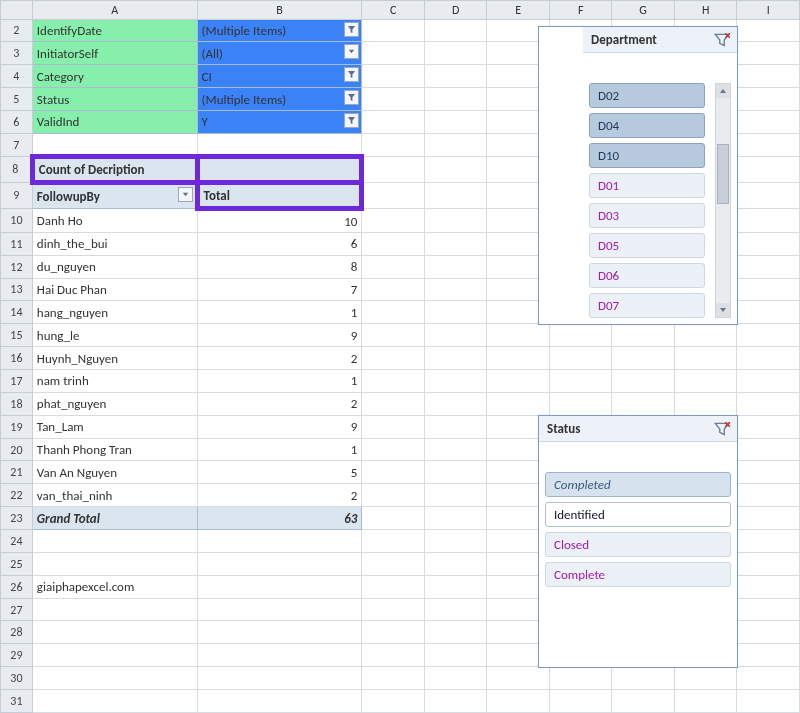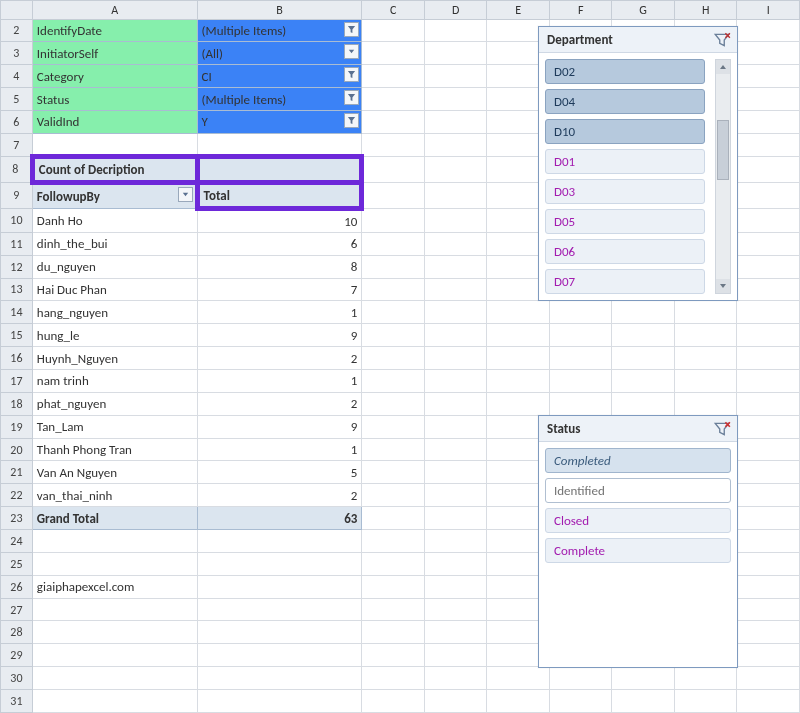--- a/index.html
+++ b/index.html
@@ -60,20 +60,21 @@
     background: #dbe5ef;
     border: 1px solid #a9bcd2;
     font-weight: bold;
     position: relative;
     padding-right: 20px;
   }
   .pv-total {
     background: #dbe5ef;
     border: 1px solid #a9bcd2;
     font-weight: bold;
+    font-style: italic;
   }
   .num { text-align: right; }
   .filter-btn {
     position: absolute;
     right: 2px;
     top: 2px;
     width: 15px;
     height: 15px;
     background: #f4f6f9;
     border: 1px solid #99a8bb;
@@ -103,20 +104,21 @@
     width: 18px;
     height: 18px;
     display: flex;
     align-items: center;
     justify-content: center;
   }
   .slicer-body {
     padding: 6px;
     display: flex;
     gap: 10px;
+    margin-top: 24px;
   }
   .slicer-items {
     flex: 1;
     display: flex;
     flex-direction: column;
     gap: 5px;
   }
   .slicer-item {
     border: 1px solid #b8c6d9;
     border-radius: 3px;
@@ -136,21 +138,21 @@
     font-style: italic;
   }
   .slicer-item.dim {
     background: #ecf1f7;
     border-color: #cdd8e6;
     color: #a21caf;
   }
   .slicer-item.white {
     background: #fff;
     border-color: #b0bfd1;
-    color: #737373;
+    color: #0f172a;
   }
   .slicer-scroll {
     width: 16px;
     background: #e9ecef;
     border: 1px solid #cfd5dd;
     position: relative;
   }
   .scroll-arrow {
     position: absolute;
     left: 0; width: 100%; height: 14px;
@@ -583,21 +585,21 @@
         <td class="cell"></td>
         <td class="cell"></td>
         <td class="cell"></td>
         <td class="cell"></td>
         <td class="cell"></td>
         <td class="cell"></td>
       </tr>
     </tbody>
 </table>
 
-<div class="slicer" style="left:538px; top:26px; width:200px;">
+<div class="slicer" style="left:538px; top:26px; width:200px;padding-left:44px;">
   <div class="slicer-head">
     <span>Department</span>
     <span class="slicer-clear">
       <svg viewBox="0 0 16 16">
           <path d="M2 3h12l-4 5v5l-4-2V8z" fill="none" stroke="#6a7f99" stroke-width="1.2"></path>
           <line x1="11" y1="2" x2="15" y2="6" stroke="#b33" stroke-width="1.3"></line>
           <line x1="15" y1="2" x2="11" y2="6" stroke="#b33" stroke-width="1.3"></line>
         </svg>
     </span>
   </div>

